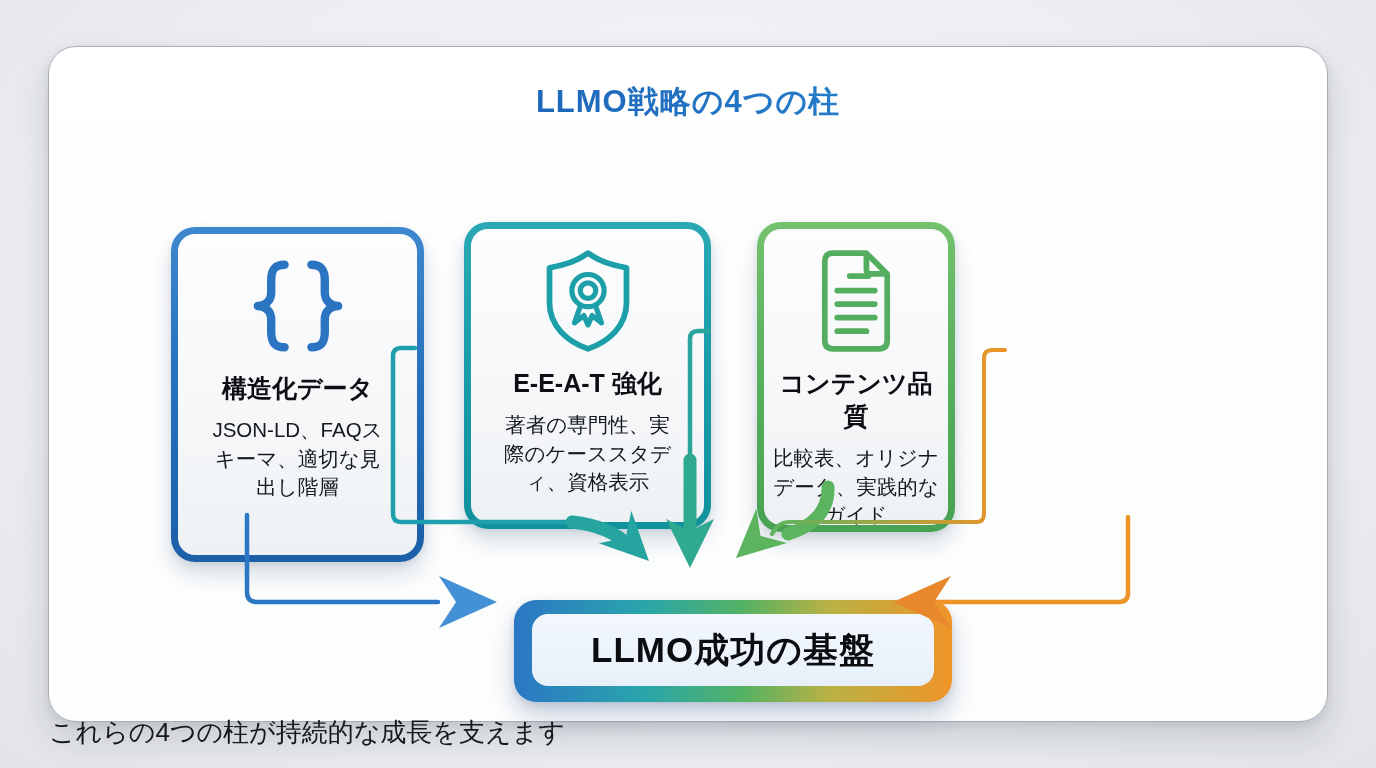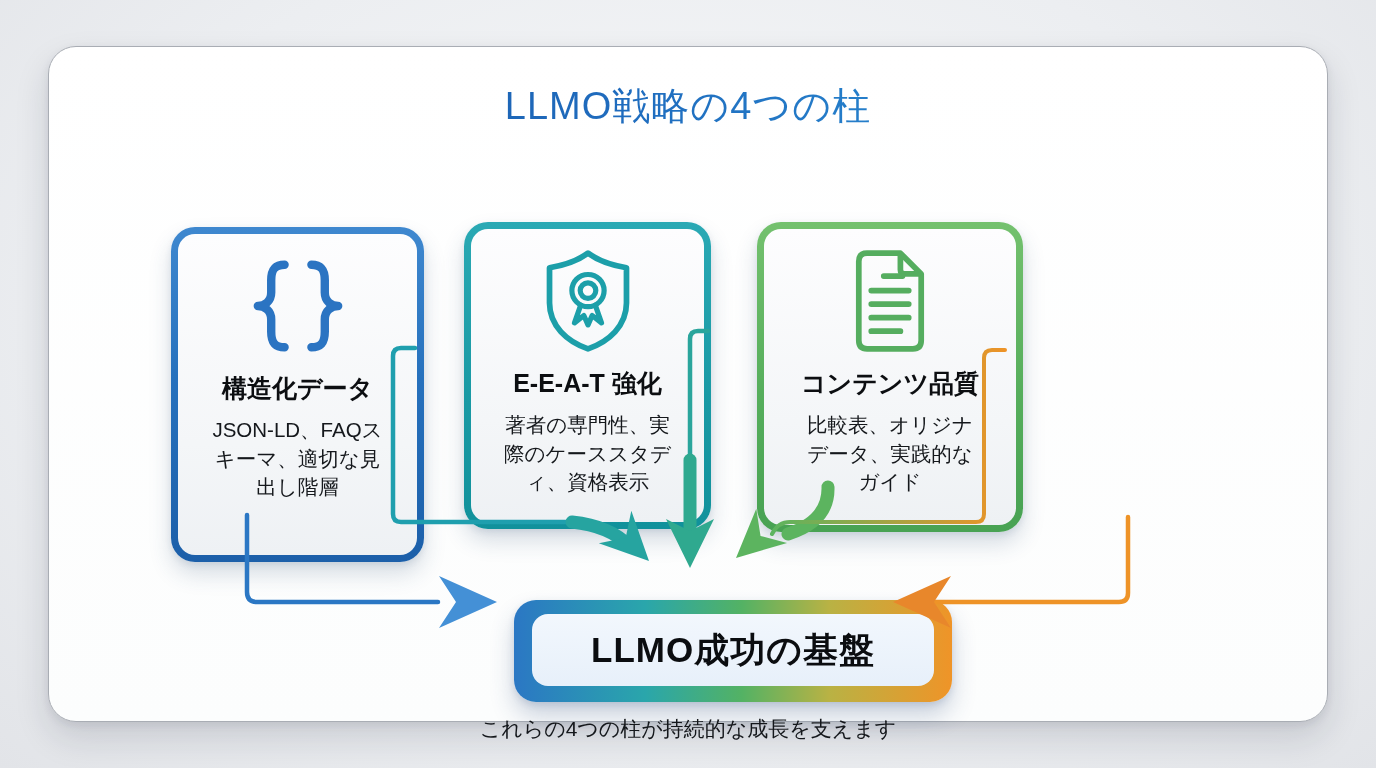--- a/index.html
+++ b/index.html
@@ -6,55 +6,55 @@
   html,body { width:1376px; height:768px; overflow:hidden;
     font-family:"Liberation Sans","DejaVu Sans",sans-serif; }
   body { background: radial-gradient(ellipse at 50% 40%, #f7f8f9 0%, #eceef1 60%, #e2e4e8 100%); }
 
   .panel { position:absolute; left:48px; top:46px; width:1280px; height:676px;
     background: linear-gradient(180deg,#ffffff 0%,#fcfdfd 100%);
     border:1.5px solid #a9adb4; border-radius:28px;
     box-shadow: 0 16px 34px rgba(20,30,50,.14), 0 3px 8px rgba(20,30,50,.08); }
 
   .main-title { position:absolute; left:0; top:34px; width:100%; text-align:center;
-    font-size:38px; font-weight:400; letter-spacing:1px;
+    font-size:31px; font-weight:700; letter-spacing:1px;
     background: linear-gradient(90deg,#164f9e 0%,#1f6cbe 45%,#2f9fe0 100%);
     -webkit-background-clip:text; background-clip:text; color:transparent; }
 
   .card { position:absolute; border-radius:24px; padding:7px;
     box-shadow: 0 12px 22px rgba(40,70,110,.18), 0 3px 6px rgba(40,70,110,.10); }
   .card-inner { width:100%; height:100%; border-radius:17px;
     background: linear-gradient(180deg,#fdfdfe 0%,#f4f6f8 65%,#eef1f4 100%);
     display:flex; flex-direction:column; align-items:center; text-align:center;
     padding:22px 8px 10px 8px; }
   .card-icon { height:100px; display:flex; align-items:center; justify-content:center; }
   .card-title { margin-top:16px; font-size:25px; font-weight:800; color:#0c0e11; }
   .card-desc { margin-top:11px; font-size:20.5px; line-height:1.4; color:#15181c;
     white-space:pre-line; }
 
   .card1 { left:122px; top:180px; width:253px; height:335px;
     background:linear-gradient(180deg,#3f88cf 0%,#2671bd 45%,#1c5fa9 100%); }
   .card2 { left:415px; top:175px; width:247px; height:307px;
     background:linear-gradient(180deg,#2aa9b4 0%,#1a9aa5 55%,#11919b 100%); }
-  .card3 { left:708px; top:175px; width:266px; height:310px;
+  .card3 { left:708px; top:175px; width:198px; height:310px;
     background:linear-gradient(180deg,#74c16e 0%,#56ae5c 55%,#48a253 100%); }
   .card4 { left:1005px; top:182px; width:248px; height:335px;
     background:linear-gradient(180deg,#f5aa3e 0%,#ee962f 55%,#e6862b 100%); }
 
   .foundation { position:absolute; left:465px; top:553px; width:438px; height:102px;
     border-radius:22px;
     background:linear-gradient(90deg,#2b77c4 0%,#2aa6ab 30%,#53b264 52%,#b9b244 72%,#ef9428 100%);
     box-shadow: 0 14px 24px rgba(40,70,120,.24), 0 3px 7px rgba(40,70,120,.14); }
   .foundation-inner { position:absolute; left:18px; right:18px; top:14px; bottom:16px;
     background:linear-gradient(180deg,#f2f7fd 0%,#e7f0fa 100%); border-radius:16px;
     display:flex; align-items:center; justify-content:center; }
   .foundation-label { font-size:35px; font-weight:800; color:#0b0d10; letter-spacing:1px; }
 
-  .caption { position:absolute; left:0; top:668px; width:100%; text-align:center;
-    font-size:21px; font-weight:500; color:#14171b; }
+  .caption { position:absolute; left:0; top:668px; width:100%; 
+    font-size:26px; font-weight:500; color:#14171b; }
 
   .connectors { position:absolute; left:0; top:0; width:1376px; height:768px;
     pointer-events:none; }
 </style>
 </head>
 <body>
 
 <div class="panel">
   <h1 class="main-title">LLMO戦略の4つの柱</h1>
 

